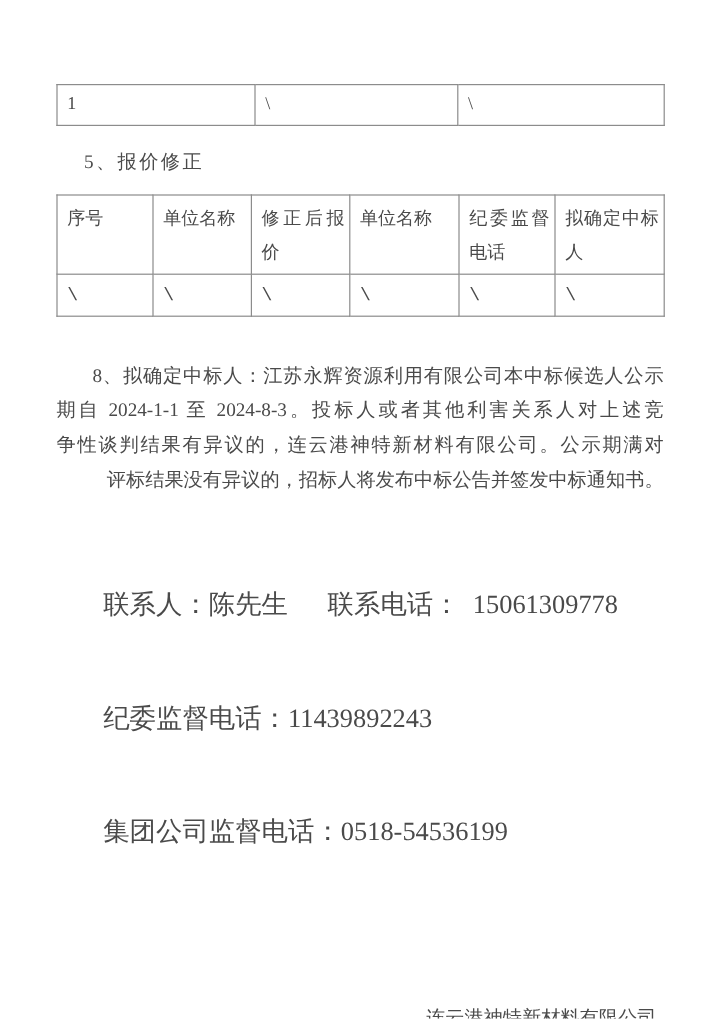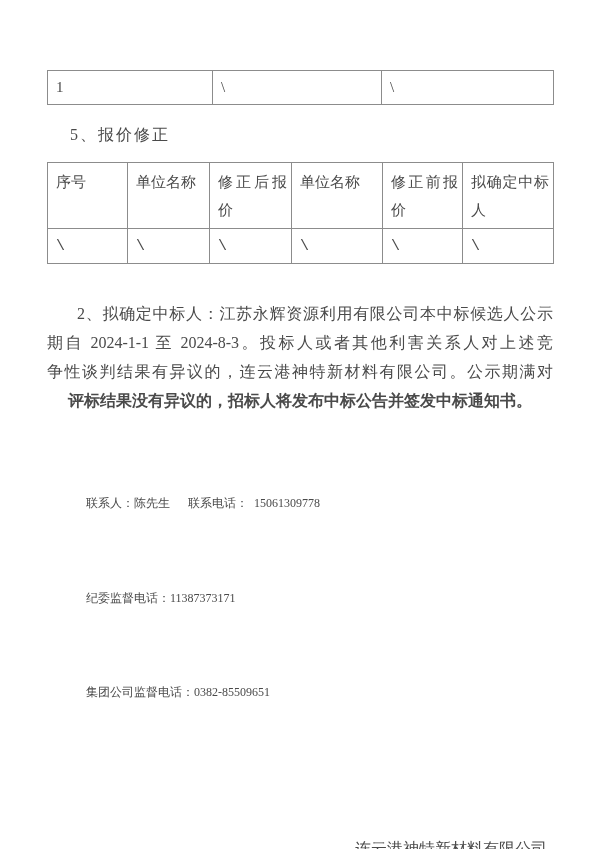--- a/index.html
+++ b/index.html
@@ -41,26 +41,26 @@
     margin: 20px 0 0 23px;
     font-size: 16px;
     letter-spacing: 2px;
     height: 18px;
   }
   .t2 { margin-top: 19px; font-family: Liberation Mono, monospace; }
 
   .para6 { margin-top: 35px; width: 506px; font-size: 16px; line-height: 29px; }
   .para6 .jline { text-align: justify; text-align-last: justify; }
   .para6 .firstline { padding-left: 30px; width: 476px; }
-  .para6 .lastline { text-align: center; text-align-last: auto; font-weight: bold; }
+  .para6 .lastline { text-align: right; text-align-last: auto; }
 
   .contacts {
     margin-top: 10px;
     padding-left: 39px;
-    font-size: 12px;
+    font-size: 22px;
     line-height: 31.5px;
     white-space: pre-wrap;
   }
 
   .signature { margin-top: 61px; font-size: 16px; line-height: 31px; text-align: right; }
   .signature .company { padding-right: 6px; }
 </style>
 </head>
 <body>
 
@@ -92,45 +92,45 @@
         <col style="width:91px">
           <col style="width:80px">
           <col style="width:91px">
       </colgroup>
       <tbody>
           <tr>
         <th>序号</th>
         <th>单位名称</th>
         <th>修正后报价</th>
         <th>单位名称</th>
-        <th>修正前报价</th>
+        <th>纪委监督电话</th>
         <th>拟确定中标人</th>
       </tr>
       <tr>
         <td class="datacell">\</td>
         <td class="datacell">\</td>
         <td class="datacell">\</td>
         <td class="datacell">\</td>
         <td class="datacell">\</td>
         <td class="datacell">\</td>
       </tr>
     </tbody>
       </table>
 
     <div class="para6">
-      <div class="jline firstline">2、拟确定中标人：江苏永辉资源利用有限公司本中标候选人公示</div>
+      <div class="jline firstline">8、拟确定中标人：江苏永辉资源利用有限公司本中标候选人公示</div>
       <div class="jline">期自 2024-1-1 至  2024-8-3。投标人或者其他利害关系人对上述竞</div>
       <div class="jline">争性谈判结果有异议的，连云港神特新材料有限公司。公示期满对</div>
       <div class="lastline">评标结果没有异议的，招标人将发布中标公告并签发中标通知书。</div>
     </div>
 
     <div class="contacts">
       <div>联系人：陈先生      联系电话：  15061309778</div>
-      <div>纪委监督电话：11387373171</div>
-      <div>集团公司监督电话：0382-85509651</div>
+      <div>纪委监督电话：11439892243</div>
+      <div>集团公司监督电话：0518-54536199</div>
     </div>
 
     <div class="signature">
       <div class="company">连云港神特新材料有限公司</div>
 
     </div>
 
   </div>
 </div>
 

